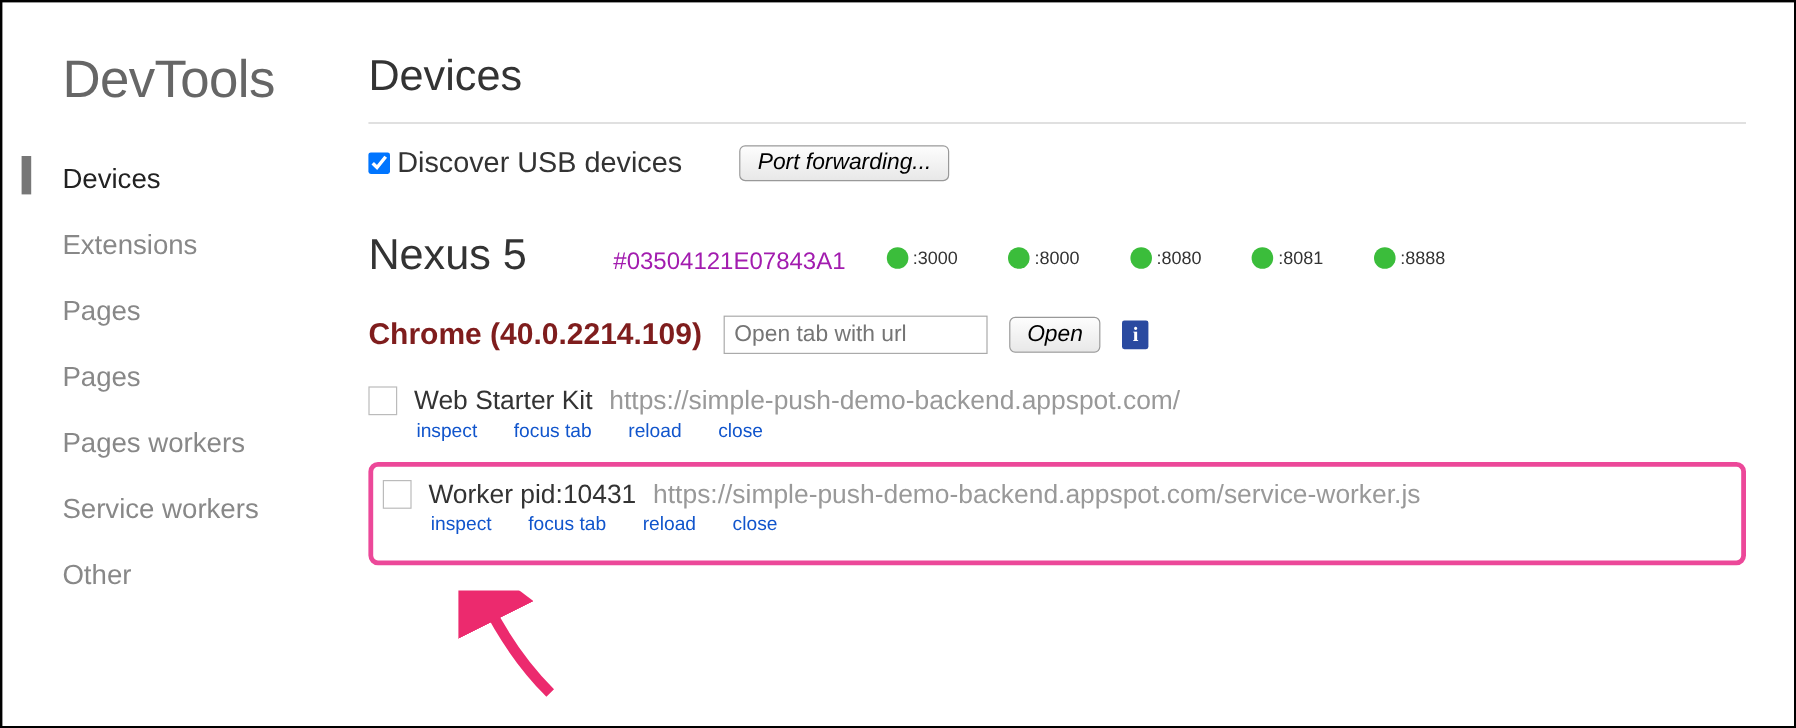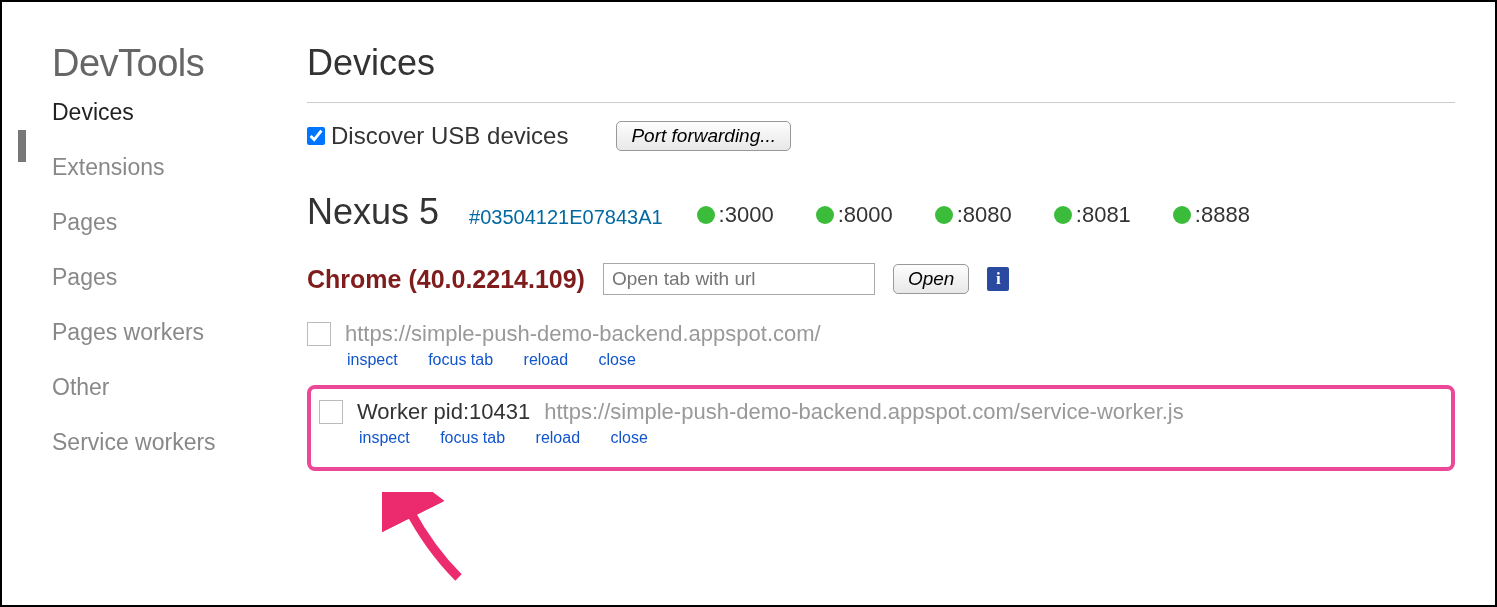--- a/index.html
+++ b/index.html
@@ -12,23 +12,24 @@
     border: 2px solid #000;
     position: relative;
     overflow: hidden;
   }
   .container { display: flex; height: 100%; }
   .sidebar {
     width: 275px;
     padding: 40px 0 0 50px;
   }
   .sidebar-title {
-    font-size: 38px;
+    font-size: 44px;
     font-weight: 300;
     color: #666;
+    margin-bottom: 30px;
     letter-spacing: -0.5px;
   }
   .sidebar-item {
     font-size: 23px;
     font-weight: 400;
     color: #888;
     padding: 14px 0;
     cursor: pointer;
   }
   .sidebar-item.active { color: #222; position: relative; }
@@ -71,38 +72,38 @@
     font-style: italic;
   }
   .device-row {
     display: flex;
     align-items: baseline;
     flex-wrap: wrap;
     gap: 24px;
     margin-bottom: 30px;
   }
   .device-name { font-size: 36px; font-weight: 300; color: #333; margin-right: 6px; }
-  .device-id { font-size: 20px; color: #0369a1; margin-right: 10px; }
-  .port { display: inline-flex; align-items: center; gap: 4px; font-size: 22px; color: #333; margin-right: 18px; }
+  .device-id { font-size: 20px; color: #a21caf; margin-right: 10px; margin-left: 42px; }
+  .port { display: inline-flex; align-items: center; gap: 4px; font-size: 15px; color: #333; margin-right: 18px; }
   .dot {
     width: 18px; height: 18px; border-radius: 50%;
     background: #3bbd3b;
     display: inline-block;
   }
   .browser-row {
     display: flex;
     align-items: center;
     gap: 18px;
     margin-bottom: 18px;
   }
   .browser-label { font-size: 25px; font-weight: 700; color: #7f1d1d; }
   .url-input {
     font-size: 19px;
     padding: 4px 8px;
-    width: 272px;
+    width: 220px;
     border: 1px solid #aaa;
     font-family: inherit;
     color: #999;
   }
   .info-icon {
     width: 22px; height: 24px;
     background: #2a4aa0;
     color: #fff;
     font-weight: 700;
     font-size: 17px;
@@ -147,22 +148,22 @@
 <div class="sidebar-active-bar"></div>
 
 <div class="container">
   <aside class="sidebar">
     <div class="sidebar-title">DevTools</div>
     <div class="sidebar-item active">Devices</div>
     <div class="sidebar-item">Extensions</div>
     <div class="sidebar-item">Pages</div>
     <div class="sidebar-item">Pages</div>
     <div class="sidebar-item">Pages workers</div>
+    <div class="sidebar-item">Service workers</div>
     <div class="sidebar-item">Other</div>
-    <div class="sidebar-item">Service workers</div>
   </aside>
 
   <main class="main">
     <div class="main-title">Devices</div>
     <hr class="hr">
 
     <div class="options-row">
       <div class="checkbox-wrap">
         <input type="checkbox" checked="" style="">
         <label>Discover USB devices</label>
@@ -198,20 +199,21 @@
     <div class="browser-row">
       <span class="browser-label">Chrome (40.0.2214.109)</span>
       <input class="url-input" placeholder="Open tab with url" style="">
       <button class="btn-native">Open</button>
       <span class="info-icon">i</span>
     </div>
 
     <div class="tab-entry">
       <div class="tab-line1">
         <span class="favicon-box"></span>
+        <span class="tab-title">Web Starter Kit</span>
         <span class="tab-url">https://simple-push-demo-backend.appspot.com/</span>
       </div>
       <div class="tab-actions">
         <a>inspect</a>
         <a>focus tab</a>
         <a>reload</a>
         <a>close</a>
       </div>
     </div>
 

